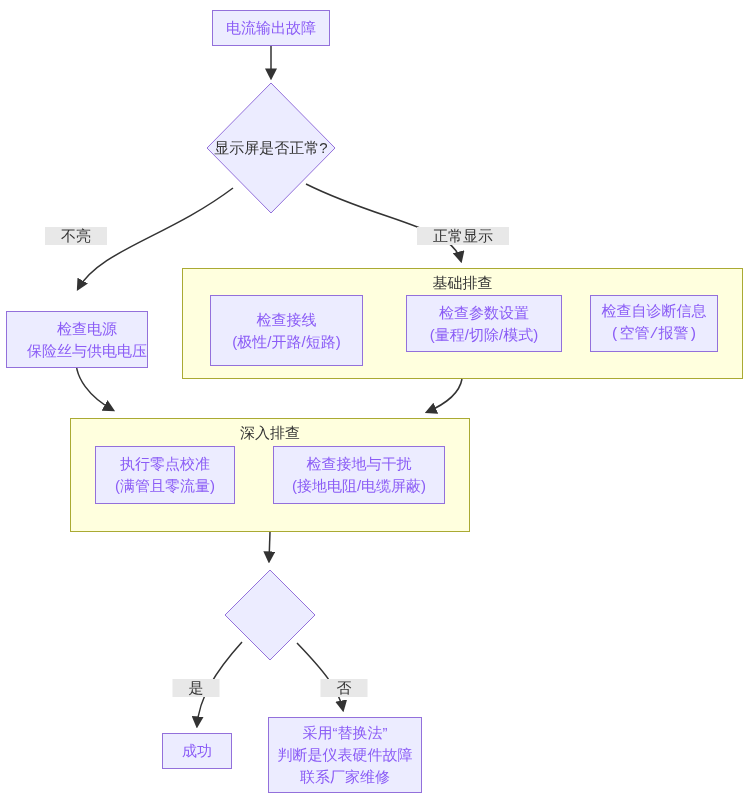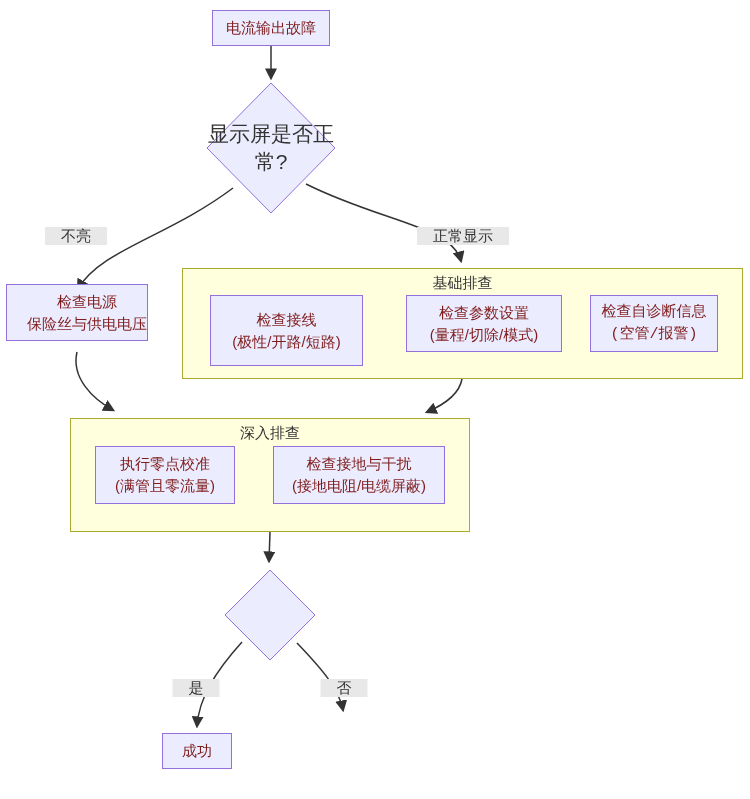--- a/index.html
+++ b/index.html
@@ -30,28 +30,28 @@
   }
   .node {
     position:absolute;
     background:#ECECFF;
     border:1px solid #9370DB;
     box-sizing:border-box;
     display:flex; flex-direction:column;
     align-items:center; justify-content:center;
     text-align:center;
     font-size:15px; line-height:22px;
-    color:#7f1d1d;
+    color:#8b5cf6;
     z-index:3;
   }
   .diamond-label {
     position:absolute;
     display:flex; align-items:center; justify-content:center;
     text-align:center;
-    font-size:21px;
+    font-size:15px;
     color:#333333;
     z-index:3;
   }
   .edge-label {
     position:absolute;
     transform:translate(-50%,-50%);
     background:#e8e8e8;
     padding:0 16px;
     font-size:15px;
     line-height:18px;
@@ -93,21 +93,21 @@
       <polygon points="270,570 315,615 270,660 225,615"></polygon>
     </g>
   </svg>
 
   <div class="diamond-label" style="left:207px; top:83px; width:128px; height:130px;">显示屏是否正常?</div>
 
   <div class="node" style="left:212px; top:10px; width:118px; height:36px;">
     <div>电流输出故障</div>
   </div>
 
-  <div class="node" style="left:6px; top:284px; width:142px; height:57px;padding-left:20px;">
+  <div class="node" style="left:6px; top:311px; width:142px; height:57px;padding-left:20px;">
     <div>检查电源</div>
     <div>保险丝与供电电压</div>
   </div>
 
   <div class="node" style="left:210px; top:295px; width:153px; height:71px;">
     <div>检查接线</div>
     <div>(极性/开路/短路)</div>
   </div>
 
   <div class="node" style="left:399px; top:295px; width:156px; height:57px;margin-left:7px;">
@@ -127,19 +127,24 @@
 
   <div class="node" style="left:95px; top:446px; width:140px; height:58px;">
     <div>执行零点校准</div>
     <div>(满管且零流量)</div>
   </div>
 
   <div class="node" style="left:162px; top:733px; width:70px; height:36px;">
     <div>成功</div>
   </div>
 
+  <div class="node" style="left:268px; top:717px; width:154px; height:76px;">
+    <div>采用“替换法”</div>
+    <div>判断是仪表硬件故障</div>
+    <div>联系厂家维修</div>
+  </div>
 
   <span class="edge-label" style="left:76px; top:236px;">不亮</span>
   <span class="edge-label" style="left:463px; top:236px;">正常显示</span>
   <span class="edge-label" style="left:196px; top:688px;">是</span>
   <span class="edge-label" style="left:344px; top:688px;">否</span>
 
 </div>
 
 </body></html>

